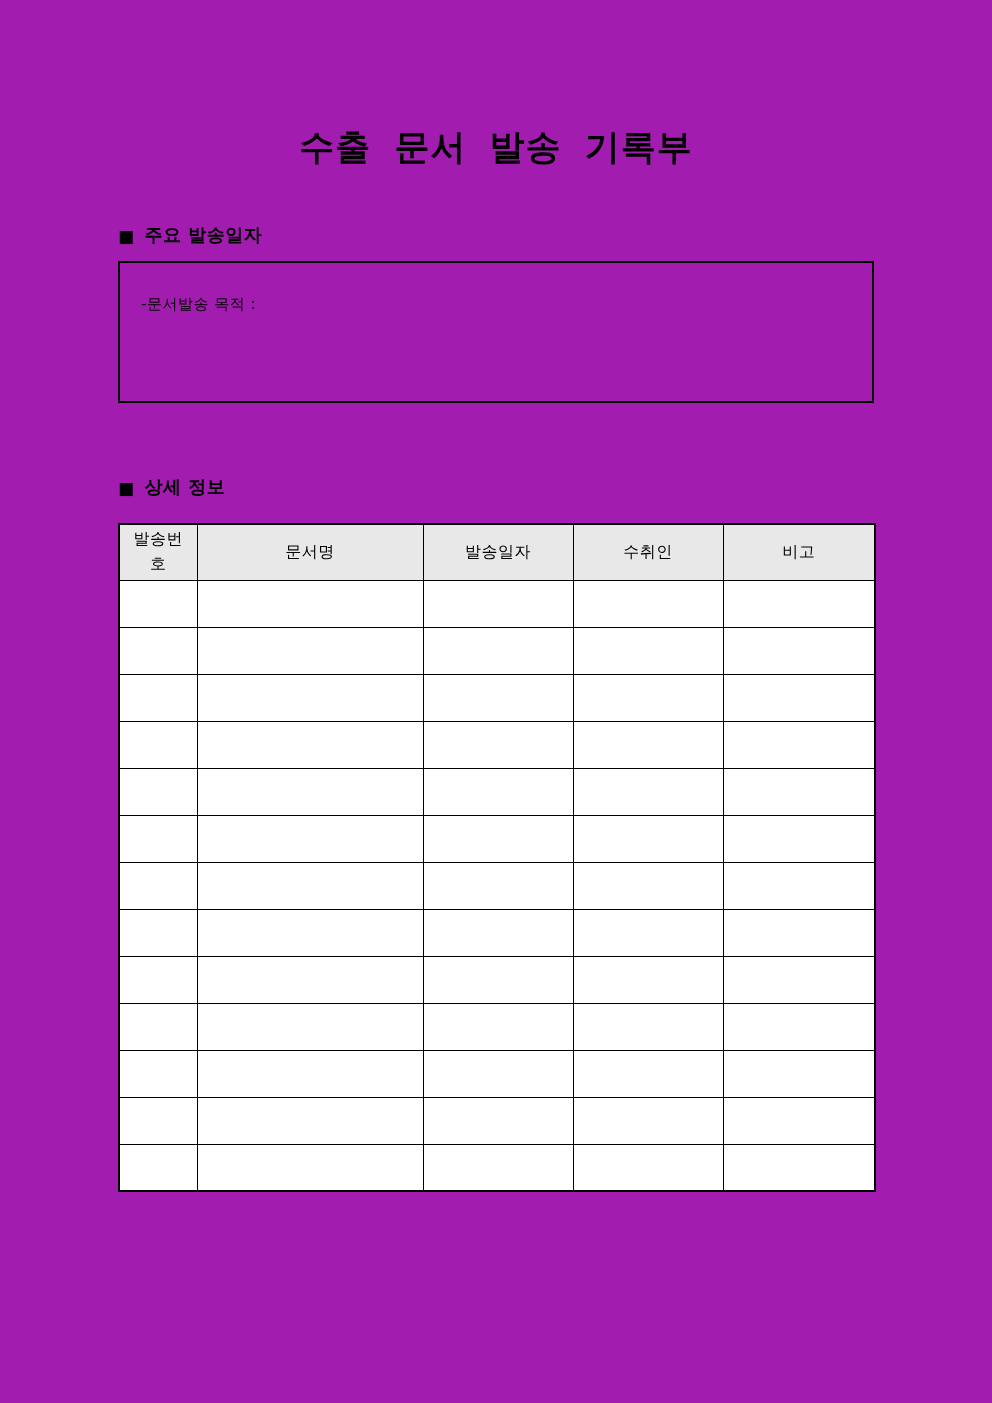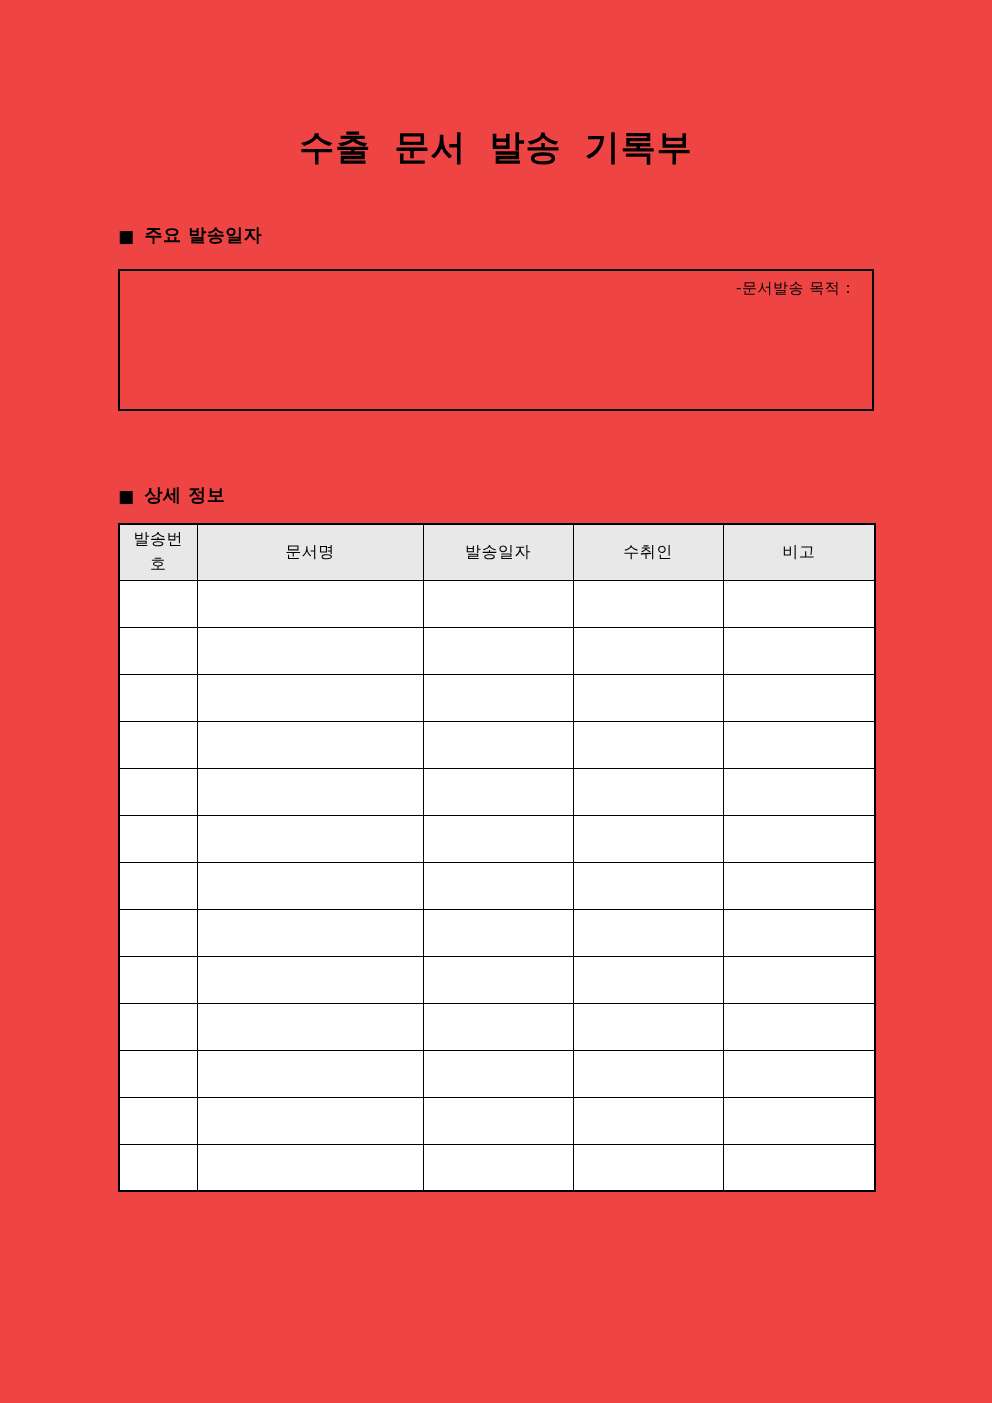--- a/index.html
+++ b/index.html
@@ -1,21 +1,21 @@
 <!DOCTYPE html>
 <html><head>
 <meta charset="utf-8">
 <style>
   * { margin: 0; padding: 0; box-sizing: border-box; }
   html, body { background: #ffffff; }
   .page {
     position: relative;
     width: 992px;
     height: 1403px;
-    background: #ef4444;
+    background: #a21caf;
     color: #000000;
     font-family: "DejaVu Sans", "Liberation Sans", sans-serif;
     overflow: hidden;
   }
   .content {
     margin: 0 118px;
     width: 756px;
   }
   .doc-title {
     padding-top: 126px;
@@ -37,33 +37,32 @@
     color: #000000;
   }
   .section-heading .bullet {
     font-size: 17px;
     line-height: 1;
     position: relative;
     top: 1px;
   }
   #summary-heading { margin-top: 55px; }
   .info-box {
-    margin-top: 22px;
+    margin-top: 14px;
     height: 142px;
     border: 2px solid #000000;
-    padding: 0 21px;
+    padding: 24px 21px;
     font-size: 15px;
     line-height: 34px;
     letter-spacing: 0.5px;
     color: #000000;
-    text-align: right;
   }
   #details-heading { margin-top: 72px; }
   table.details {
-    margin-top: 16px;
+    margin-top: 24px;
     width: 756px;
     table-layout: fixed;
     border-collapse: collapse;
     border: 2px solid #000000;
   }
   table.details th,
   table.details td {
     border: 1px solid #000000;
   }
   table.details thead th {

